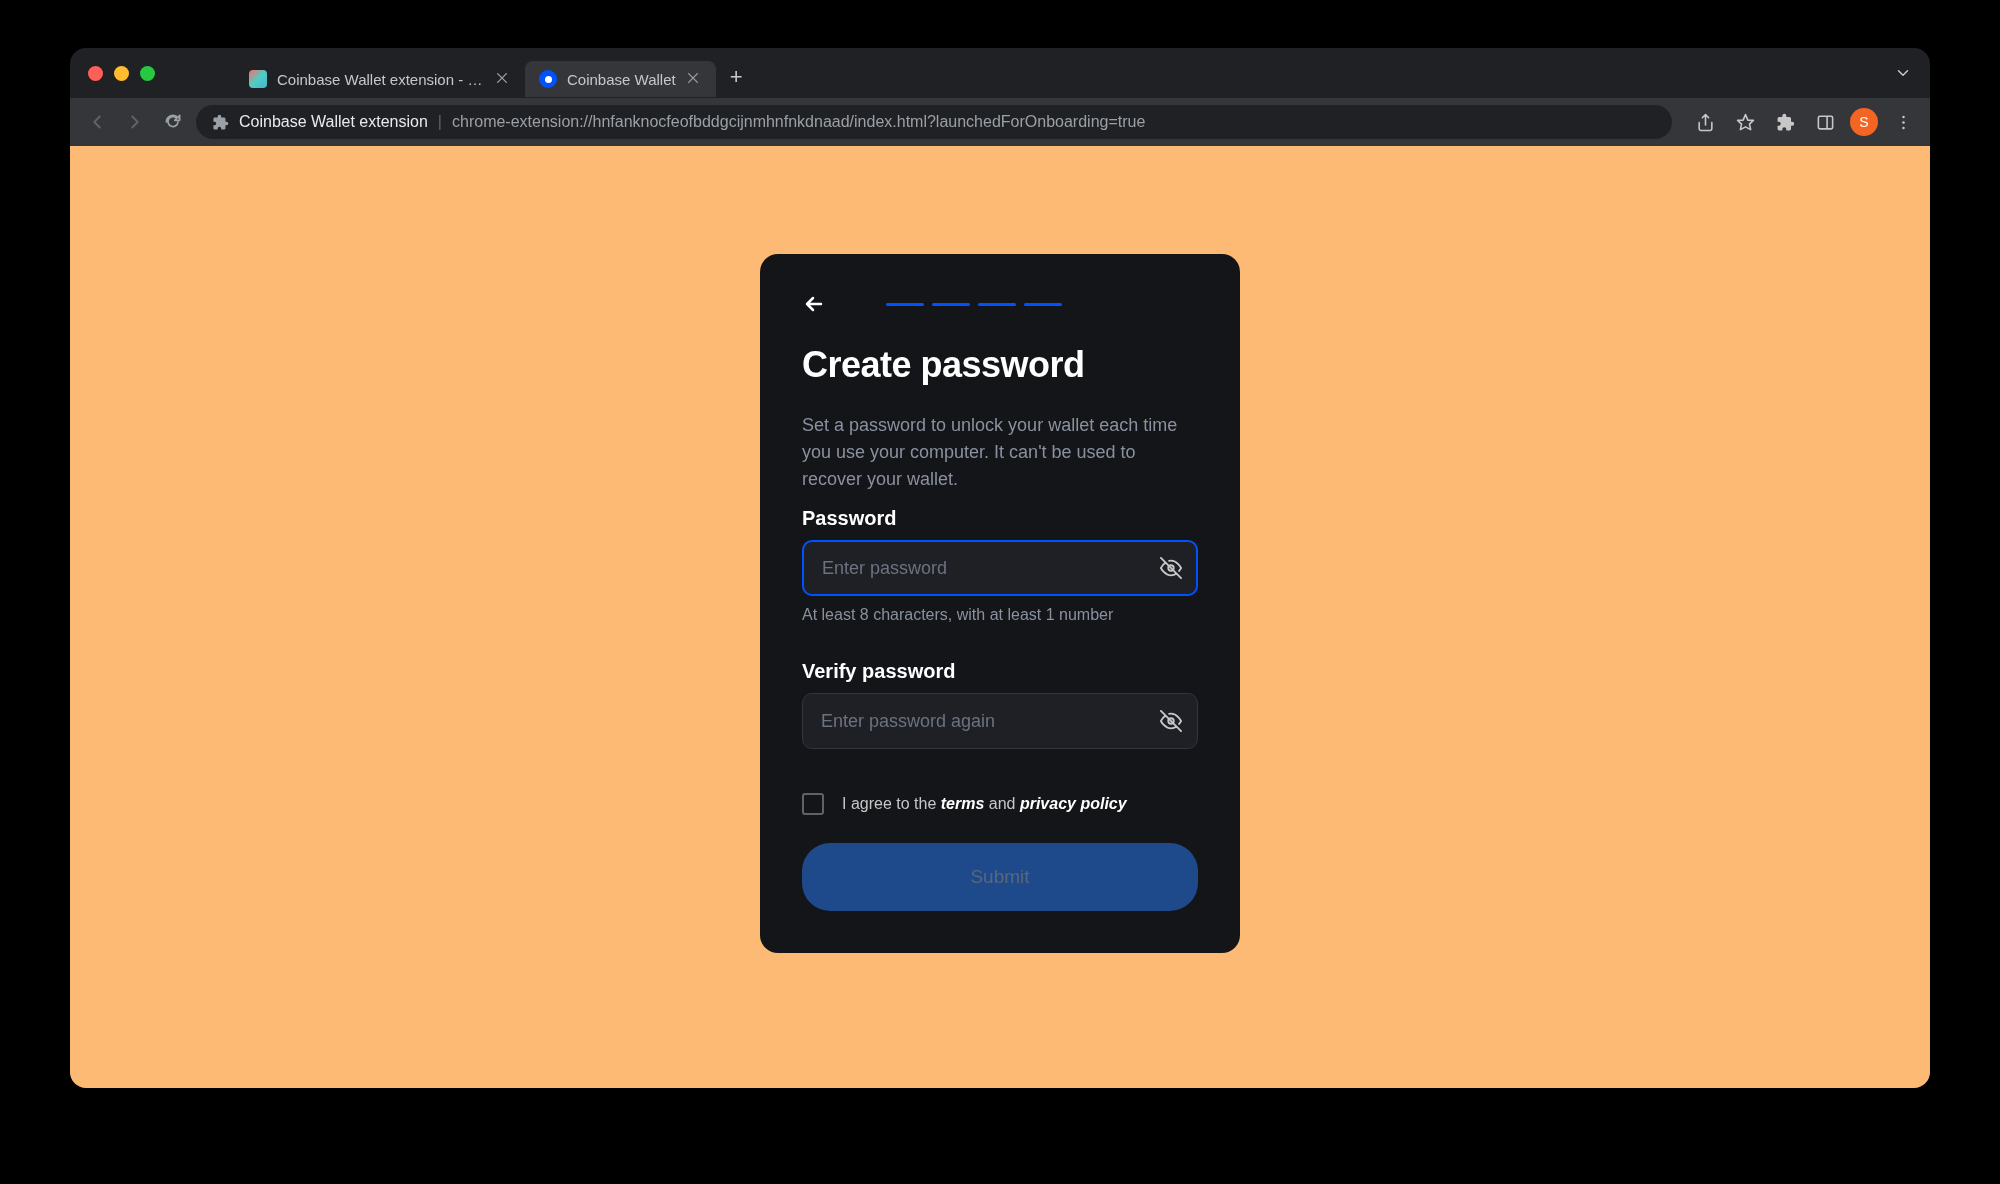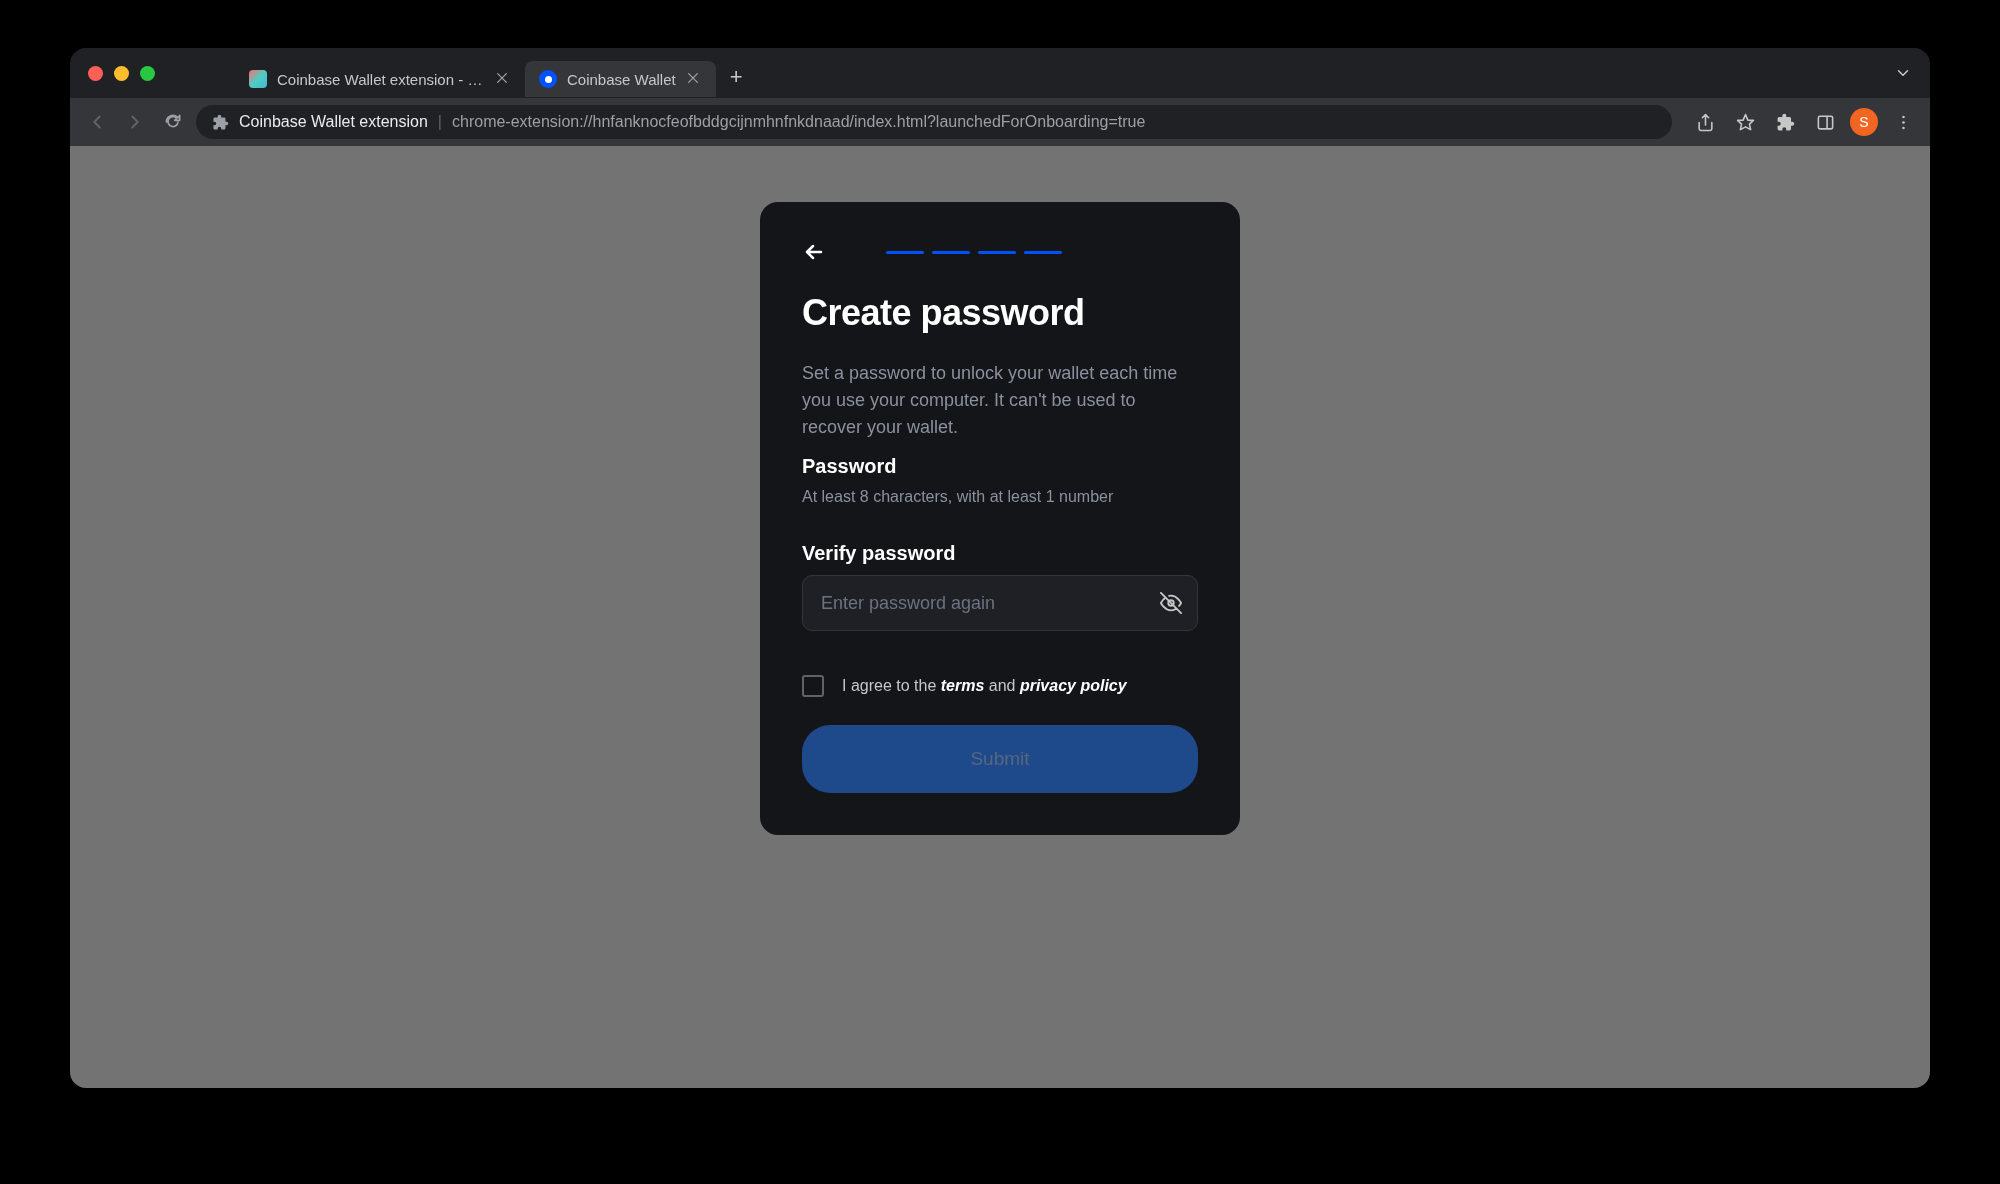--- a/index.html
+++ b/index.html
@@ -185,25 +185,25 @@
       background: #f26522;
       color: #fff;
       display: flex;
       align-items: center;
       justify-content: center;
       font-size: 14px;
       font-weight: 500;
     }
     .content-area {
       flex: 1;
-      background: #737373;
+      background: #fdba74;
       display: flex;
       align-items: flex-start;
       justify-content: center;
-      padding-top: 56px;
+      padding-top: 108px;
     }
     .card {
       width: 480px;
       background: #141519;
       border-radius: 18px;
       padding: 38px 42px 42px;
     }
     .card-top {
       display: flex;
       align-items: center;
@@ -432,20 +432,29 @@
           <div class="prog-seg"></div>
           <div class="prog-seg"></div>
           <div class="prog-seg"></div>
         </div>
       </div>
 
       <h1 class="heading">Create password</h1>
       <p class="desc">Set a password to unlock your wallet each time you use your computer. It can't be used to recover your wallet.</p>
 
       <div class="field-label">Password</div>
+      <div class="input-wrap focused">
+        <input type="password" class="pw-input" placeholder="Enter password" style="">
+        <div class="eye-btn">
+          <svg viewBox="0 0 24 24" width="22" height="22" fill="none" stroke="currentColor" stroke-width="2" stroke-linecap="round" stroke-linejoin="round">
+              <path d="M17.94 17.94A10.07 10.07 0 0 1 12 20c-7 0-11-8-11-8a18.45 18.45 0 0 1 5.06-5.94M9.9 4.24A9.12 9.12 0 0 1 12 4c7 0 11 8 11 8a18.5 18.5 0 0 1-2.16 3.19M1 1l22 22"></path>
+              <circle cx="12" cy="12" r="3"></circle>
+            </svg>
+        </div>
+      </div>
       <div class="hint">At least 8 characters, with at least 1 number</div>
 
       <div class="field-label verify-label">Verify password</div>
       <div class="input-wrap verify">
         <input type="password" class="pw-input" placeholder="Enter password again" style="">
         <div class="eye-btn">
           <svg viewBox="0 0 24 24" width="22" height="22" fill="none" stroke="currentColor" stroke-width="2" stroke-linecap="round" stroke-linejoin="round">
               <path d="M17.94 17.94A10.07 10.07 0 0 1 12 20c-7 0-11-8-11-8a18.45 18.45 0 0 1 5.06-5.94M9.9 4.24A9.12 9.12 0 0 1 12 4c7 0 11 8 11 8a18.5 18.5 0 0 1-2.16 3.19M1 1l22 22"></path>
               <circle cx="12" cy="12" r="3"></circle>
             </svg>

